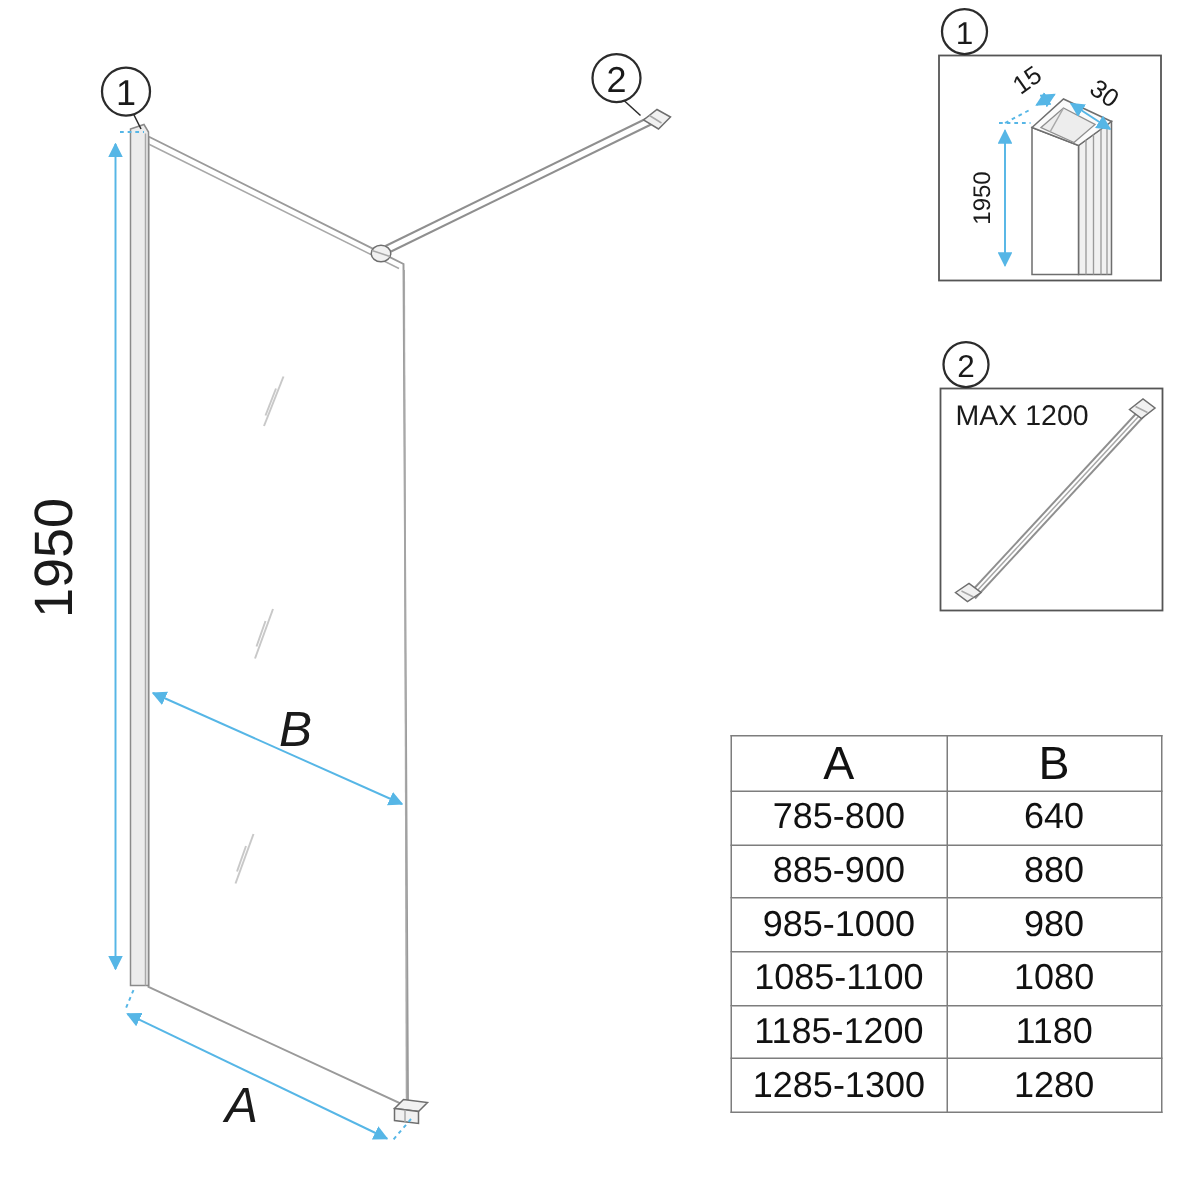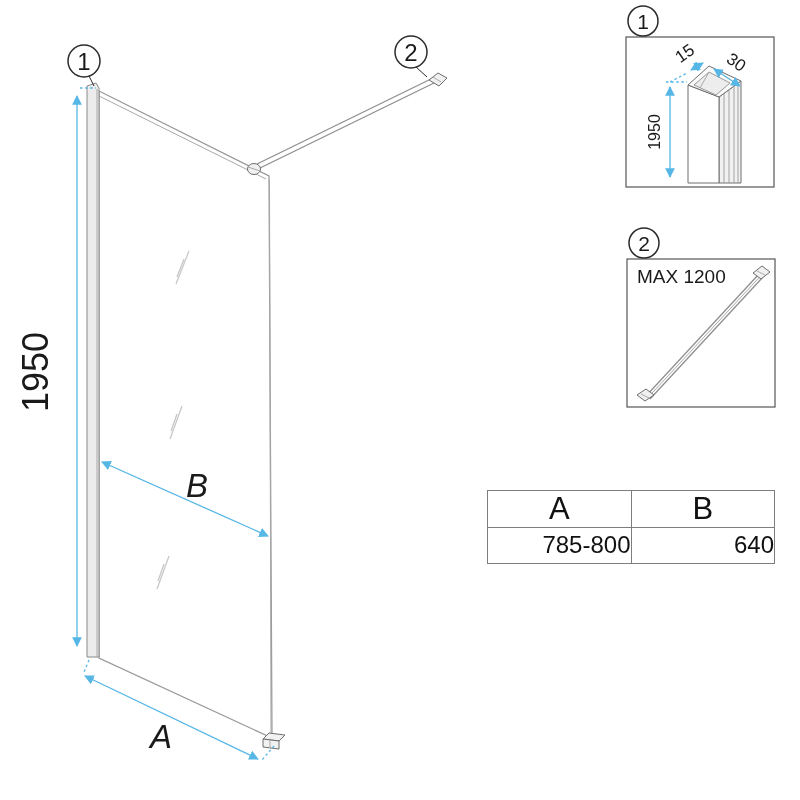--- a/index.html
+++ b/index.html
@@ -22,21 +22,21 @@
   .dim-letter{font-size:33px;font-style:italic;text-anchor:middle;}
   .dim-small{font-size:17px;text-anchor:middle;}
   .dim-small2{font-size:16px;text-anchor:middle;}
   .note-text{font-size:19px;}
   
   .size-table{position:absolute;left:487px;top:490px;width:288px;border-collapse:collapse;
               table-layout:fixed;}
   .size-table th,.size-table td{border:1px solid #7d7d7d;text-align:center;vertical-align:middle;
               padding:0;font-weight:normal;color:#111;}
   .size-table th{height:32px;font-size:31px;}
-  .size-table td{height:34.7px;font-size:24px;text-align:right;}
+  .size-table td{height:34.7px;font-size:24px;}
 </style>
 </head>
 <body>
 
 <div class="page">
 
 <svg width="800" height="800" viewBox="0 0 800 800">
   <defs>
     <marker id="arr" viewBox="0 0 10 10" refX="9" refY="5" markerWidth="7.5" markerHeight="7.5" orient="auto-start-reverse">
       <path d="M0,0 L10,5 L0,10 Z" fill="#56b6e6"></path>
@@ -160,16 +160,36 @@
     <tr>
       <th>A</th>
       <th>B</th>
     </tr>
   </thead>
   <tbody>
     <tr>
       <td>785-800</td>
       <td>640</td>
     </tr>
+    <tr>
+      <td>885-900</td>
+      <td>880</td>
+    </tr>
+    <tr>
+      <td>985-1000</td>
+      <td>980</td>
+    </tr>
+    <tr>
+      <td>1085-1100</td>
+      <td>1080</td>
+    </tr>
+    <tr>
+      <td>1185-1200</td>
+      <td>1180</td>
+    </tr>
+    <tr>
+      <td>1285-1300</td>
+      <td>1280</td>
+    </tr>
   </tbody>
 </table>
 
 </div>
 
 </body></html>

